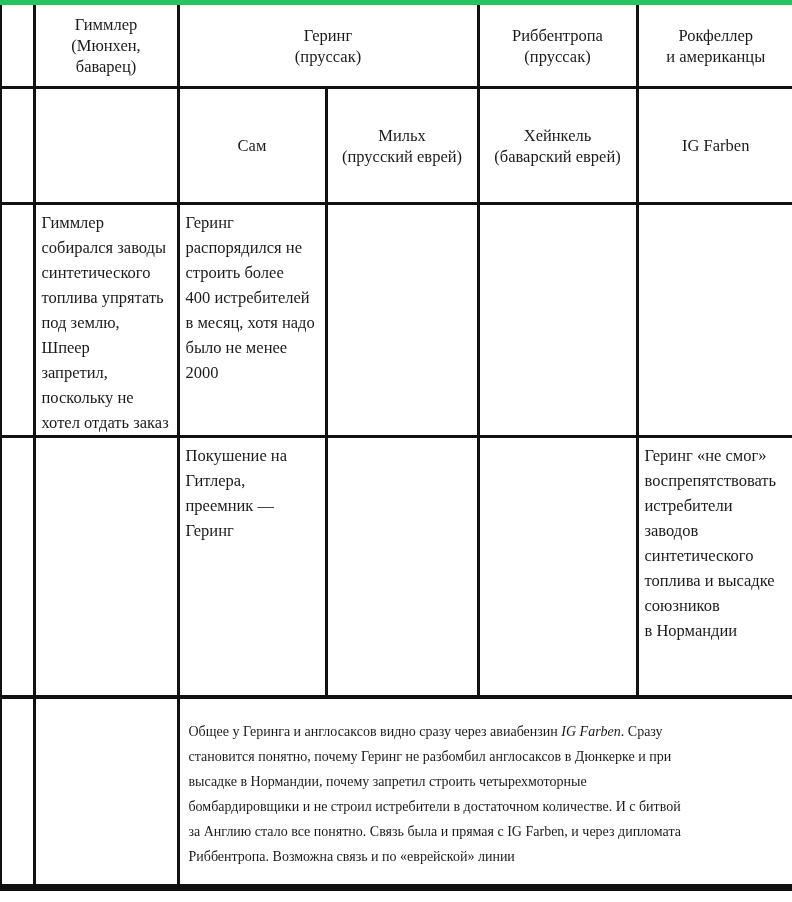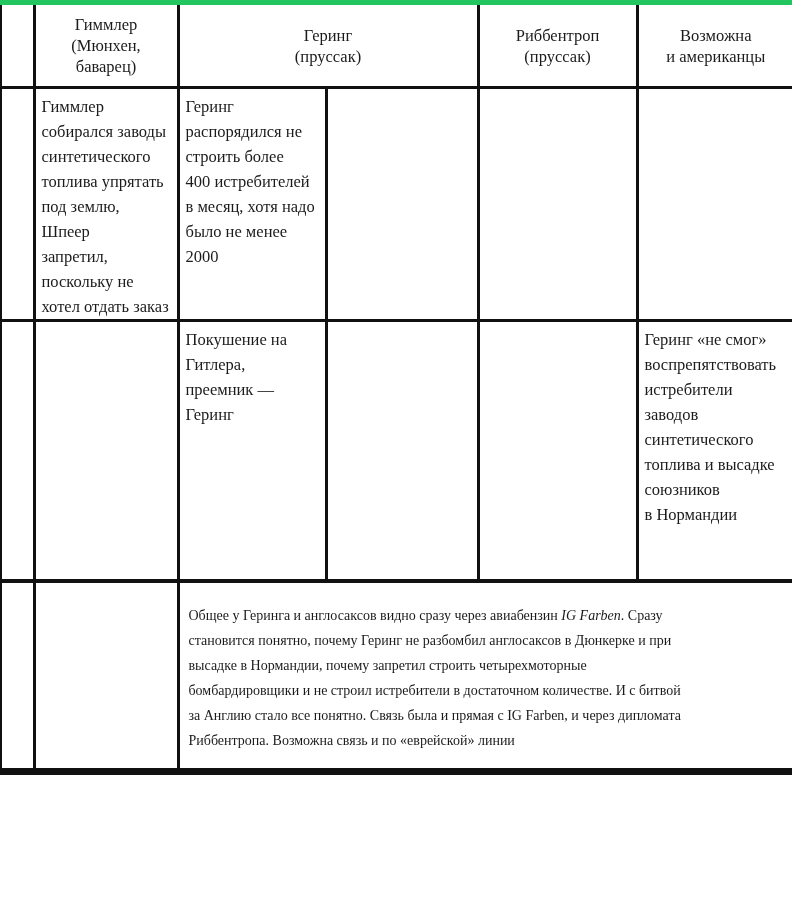--- a/index.html
+++ b/index.html
@@ -72,24 +72,34 @@
     <col style="width:156px">
   </colgroup>
   <tbody>
     <tr class="r1">
       <td></td>
       <td class="hd">Гиммлер
 (Мюнхен,
 баварец)</td>
       <td class="hd" colspan="2">Геринг
 (пруссак)</td>
-      <td class="hd">Риббентроп
+      <td class="hd">Риббентропа
 (пруссак)</td>
-      <td class="hd">Возможна
+      <td class="hd">Рокфеллер
 и американцы</td>
+    </tr>
+    <tr class="r2">
+      <td></td>
+      <td></td>
+      <td class="hd">Сам</td>
+      <td class="hd">Мильх
+(прусский еврей)</td>
+      <td class="hd">Хейнкель
+(баварский еврей)</td>
+      <td class="hd">IG Farben</td>
     </tr>
     <tr class="r3">
       <td></td>
       <td class="bd">Гиммлер
 собирался заводы
 синтетического
 топлива упрятать
 под землю, Шпеер
 запретил,
 поскольку не

